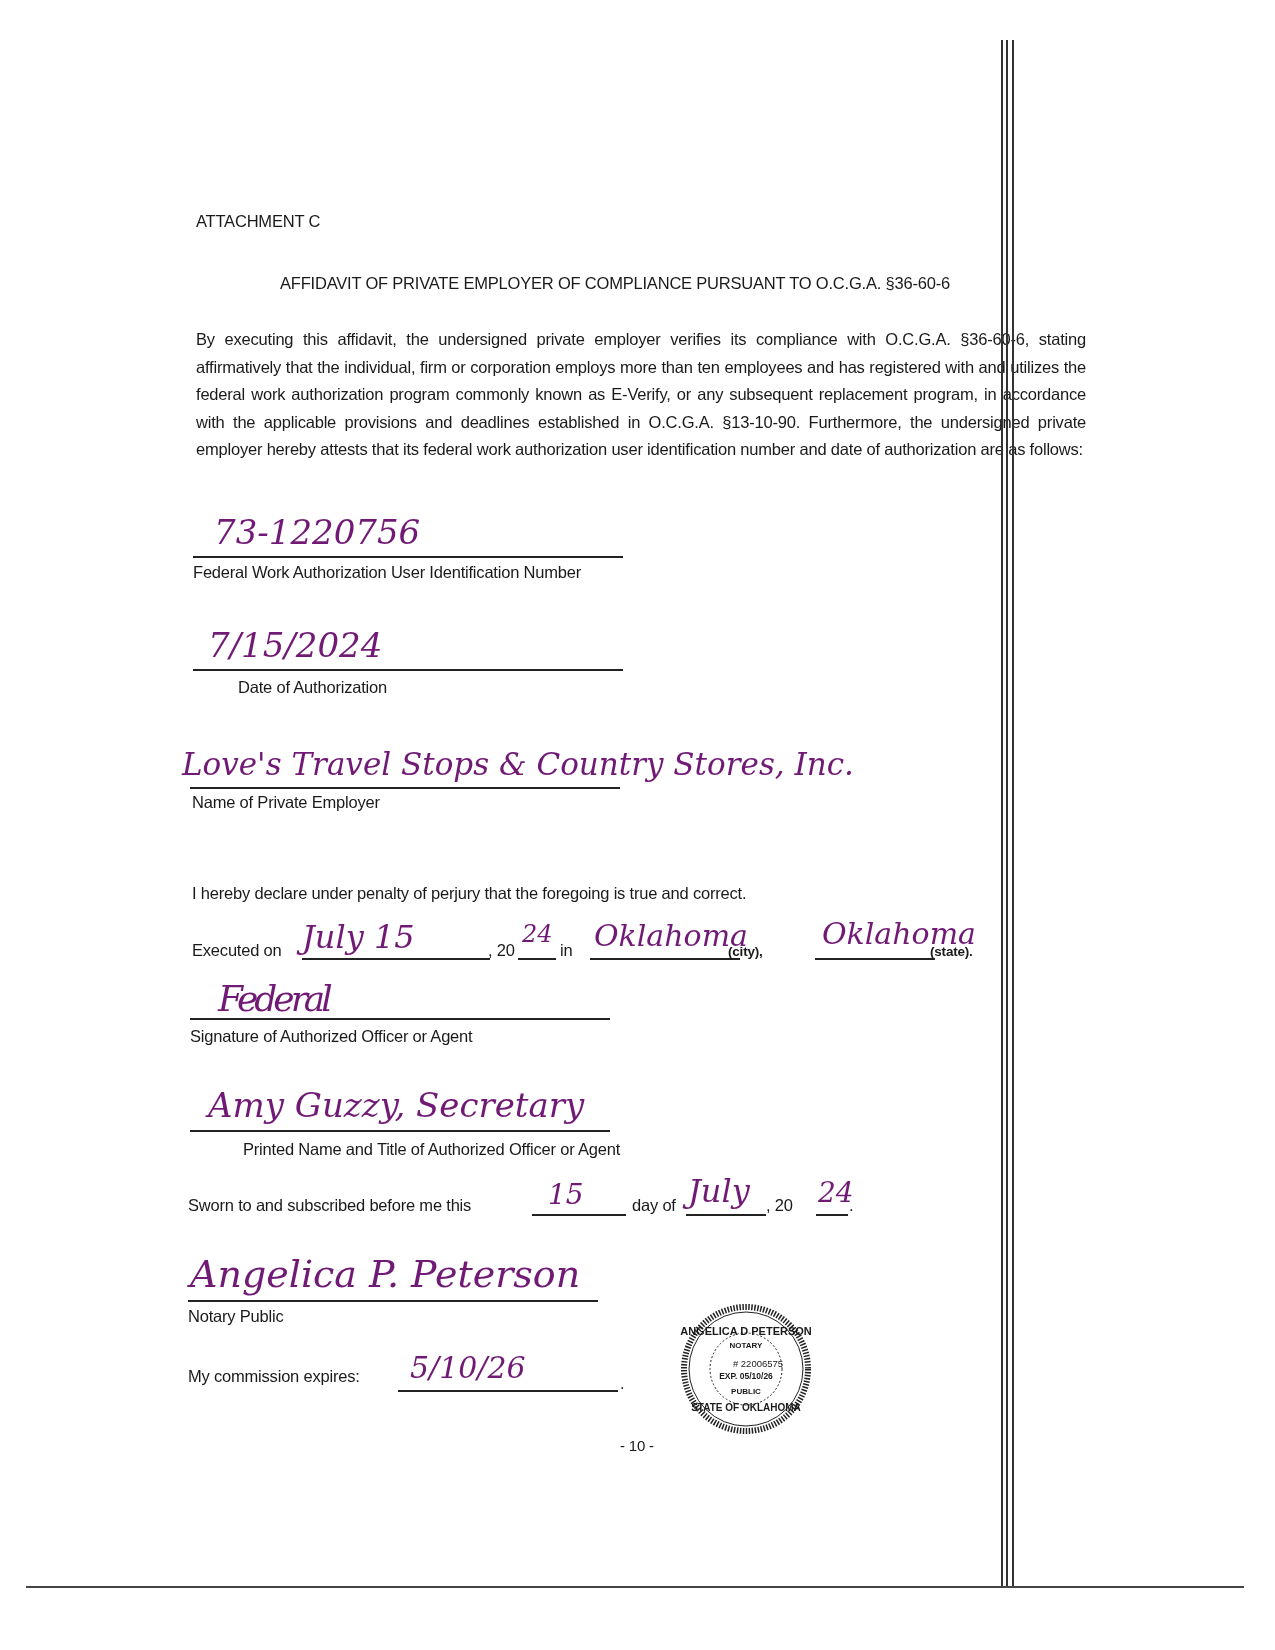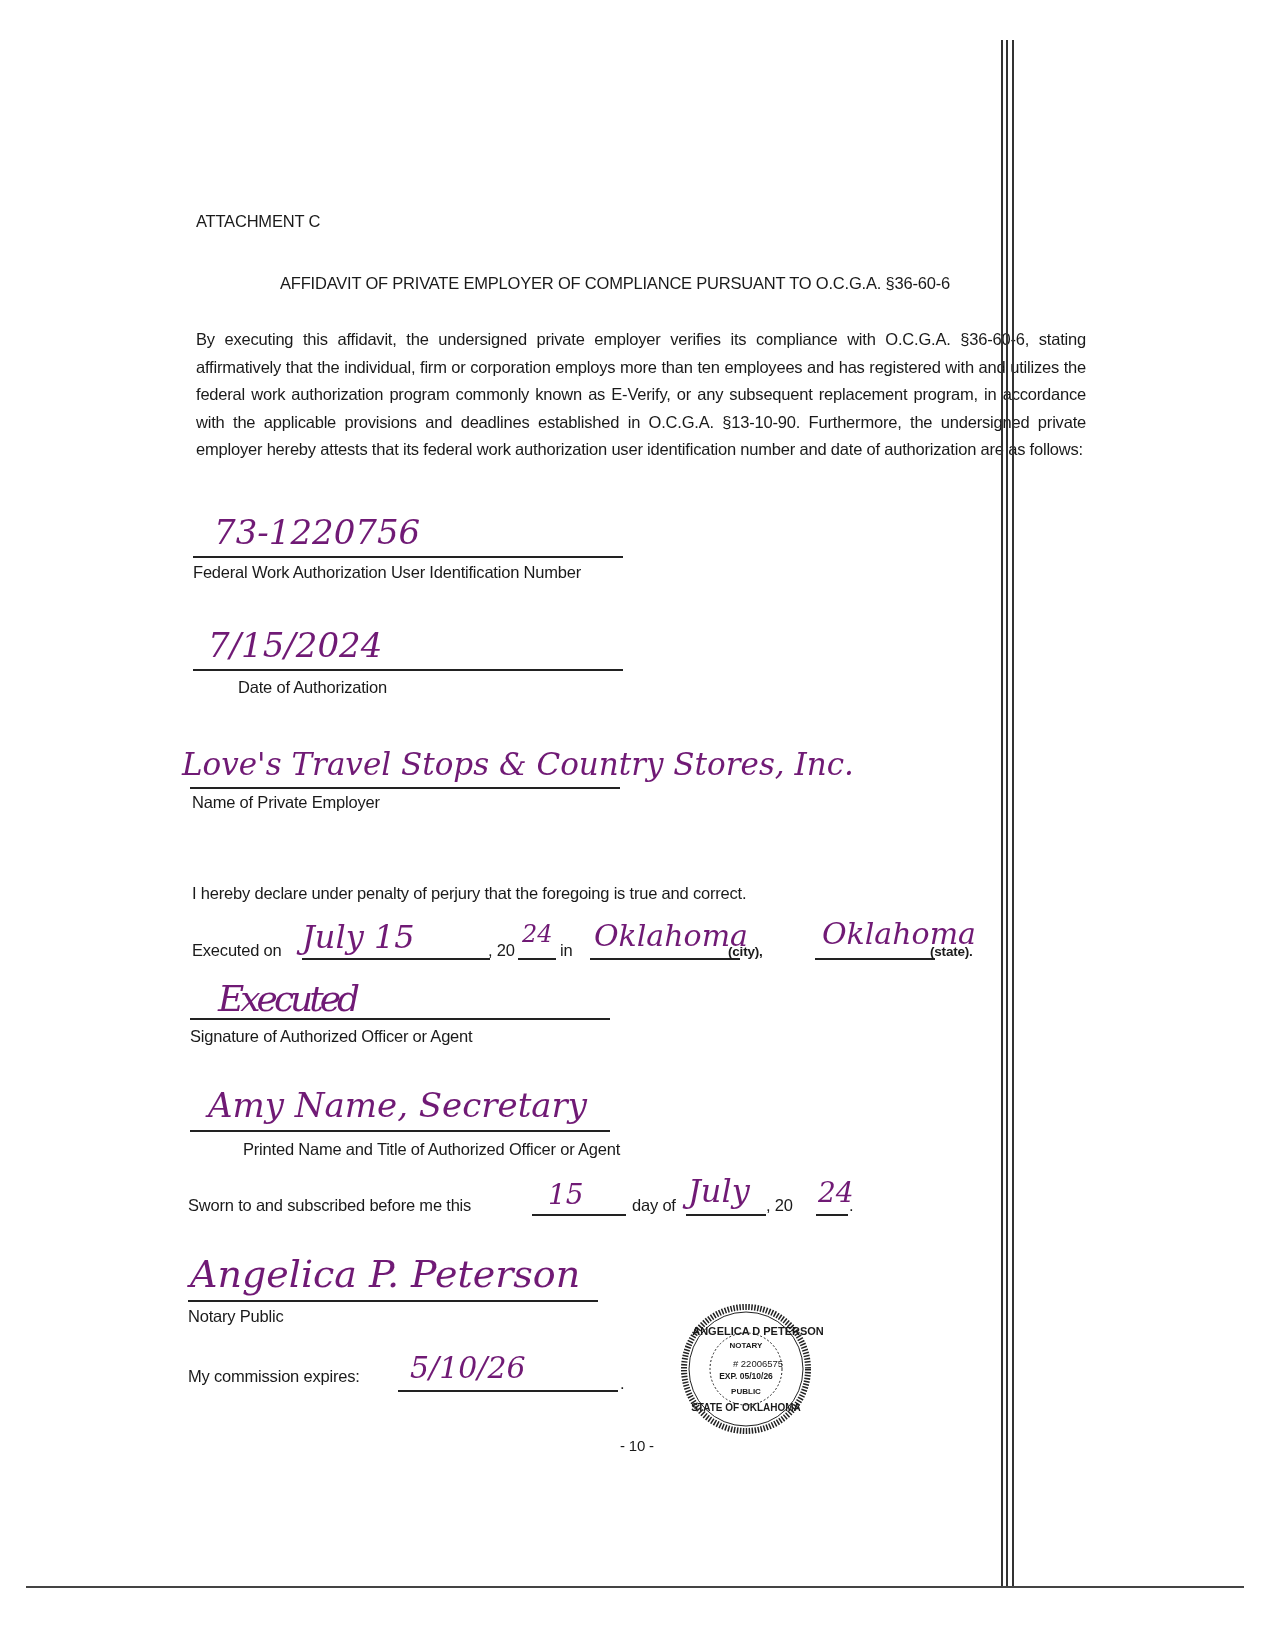--- a/index.html
+++ b/index.html
@@ -45,25 +45,25 @@
 <div class="hw" style="left:522px; top:920px; font-size:24px;">24</div>
 <div class="rule" style="left:518px; top:958px; width:38px;"></div>
 <div class="t" style="left:560px; top:941px;">in</div>
 <div class="hw" style="left:594px; top:918px; font-size:30px;">Oklahoma</div>
 <div class="rule" style="left:590px; top:958px; width:150px;"></div>
 <div class="t small" style="left:728px; top:944px;">(city),</div>
 <div class="hw" style="left:822px; top:916px; font-size:30px;">Oklahoma</div>
 <div class="rule" style="left:815px; top:958px; width:120px;"></div>
 <div class="t small" style="left:930px; top:944px;">(state).</div>
 
-<div class="hw" style="left:218px; top:978px; font-size:36px; letter-spacing:-4px;">Executed</div>
+<div class="hw" style="left:218px; top:978px; font-size:36px; letter-spacing:-4px;">Federal</div>
 <div class="rule" style="left:190px; top:1018px; width:420px;"></div>
 <div class="t" style="left:190px; top:1027px;">Signature of Authorized Officer or Agent</div>
 
-<div class="hw" style="left:208px; top:1085px; font-size:34px;">Amy Name, Secretary</div>
+<div class="hw" style="left:208px; top:1085px; font-size:34px;">Amy Guzzy, Secretary</div>
 <div class="rule" style="left:190px; top:1130px; width:420px;"></div>
 <div class="t" style="left:196px; top:1140px;margin-left:47px;">Printed Name and Title of Authorized Officer or Agent</div>
 
 <div class="t" style="left:188px; top:1196px;">Sworn to and subscribed before me this</div>
 <div class="hw" style="left:548px; top:1178px; font-size:28px;">15</div>
 <div class="rule" style="left:532px; top:1214px; width:94px;"></div>
 <div class="t" style="left:632px; top:1196px;">day of</div>
 <div class="hw" style="left:688px; top:1172px; font-size:32px;">July</div>
 <div class="rule" style="left:686px; top:1214px; width:80px;"></div>
 <div class="t" style="left:766px; top:1196px;">, 20</div>
@@ -83,21 +83,21 @@
 <div class="stamp">
   <svg width="132" height="132" viewBox="0 0 132 132">
     <circle cx="66" cy="66" r="62" fill="none" stroke="#222" stroke-width="6" stroke-dasharray="1.5 1.5"></circle>
     <circle cx="66" cy="66" r="57" fill="none" stroke="#222" stroke-width="1"></circle>
     <circle cx="66" cy="66" r="36" fill="none" stroke="#222" stroke-width="1" stroke-dasharray="2 2"></circle>
     <defs>
       <path id="arcTop" d="M 20 70 A 46 46 0 1 1 112 70"></path>
       <path id="arcBot" d="M 22 76 A 46 46 0 0 0 110 76"></path>
     </defs>
   </svg>
-  <div style="position:absolute; left:0; top:22px; width:132px; text-align:center; font-size:11px; font-weight:bold;margin-left:12px;">ANGELICA D PETERSON</div>
+  <div style="position:absolute; left:0; top:22px; width:132px; text-align:center; font-size:11px; font-weight:bold;">ANGELICA D PETERSON</div>
   <div style="position:absolute; left:0; top:38px; width:132px; text-align:center; font-size:8px; font-weight:bold;">NOTARY</div>
   <div style="position:absolute; left:12px; top:55px; width:132px; text-align:center; font-size:9.5px; font-weight:normal;"># 22006575</div>
   <div style="position:absolute; left:0; top:68px; width:132px; text-align:center; font-size:8.5px; font-weight:bold;">EXP. 05/10/26</div>
   <div style="position:absolute; left:0; top:84px; width:132px; text-align:center; font-size:8px; font-weight:bold;">PUBLIC</div>
   <div style="position:absolute; left:0; top:99px; width:132px; text-align:center; font-size:10px; font-weight:bold;">STATE OF OKLAHOMA</div>
 </div>
 
 <div class="t" style="left:620px; top:1437px; font-size:15px;">- 10 -</div>
 
 <div class="vline" style="left:1001px;"></div>

